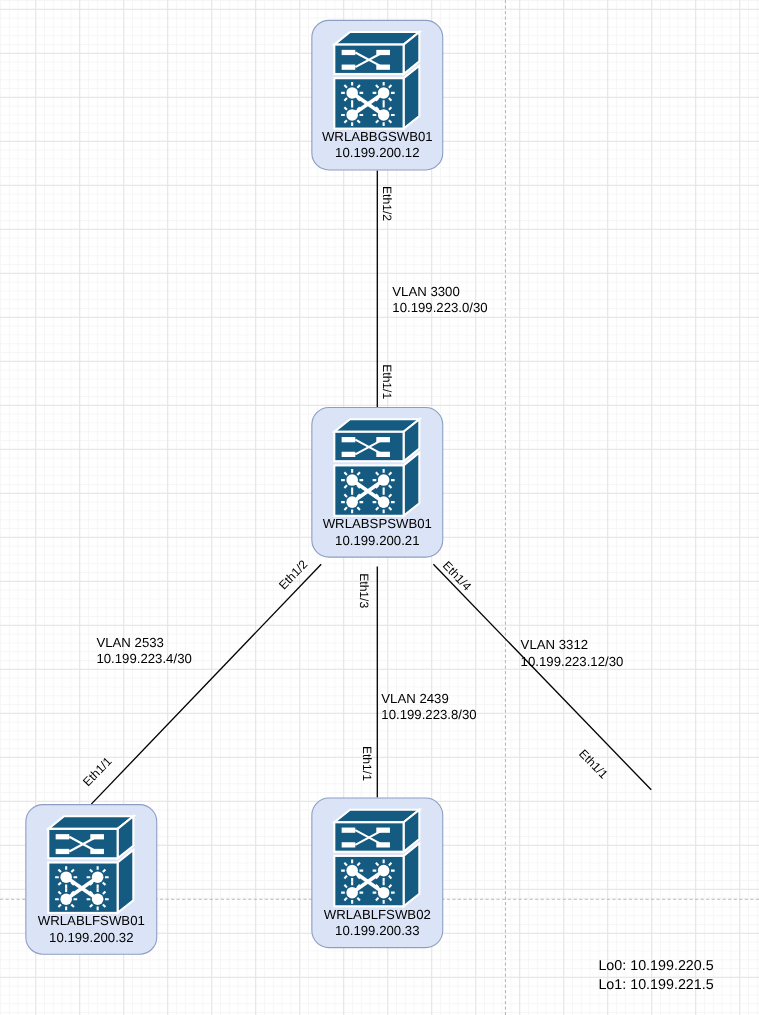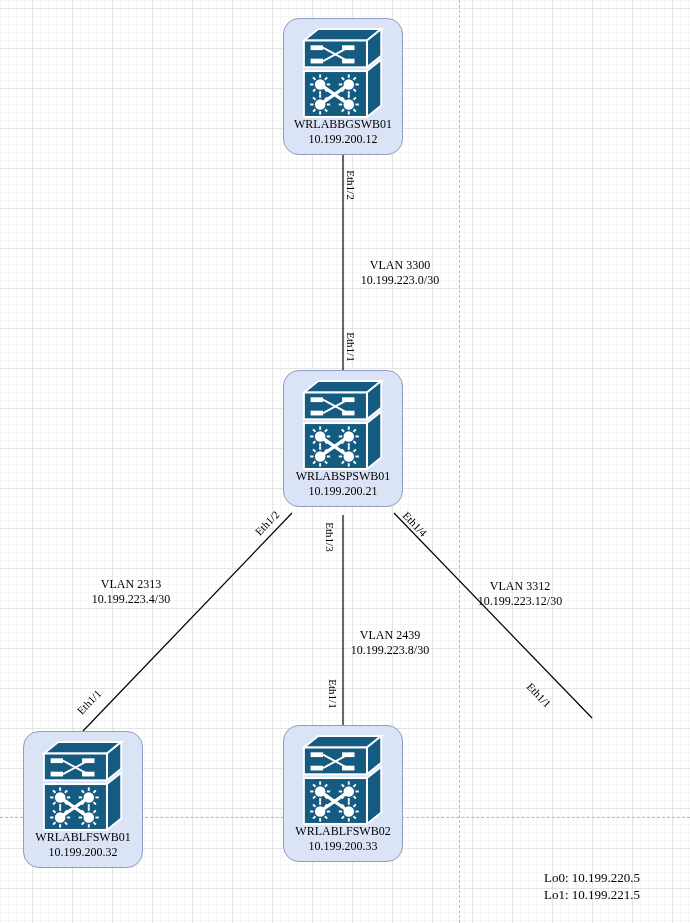--- a/index.html
+++ b/index.html
@@ -1,18 +1,18 @@
 <!DOCTYPE html>
 <html><head>
 <meta charset="utf-8">
 <style>
   html,body{margin:0;padding:0;background:#ffffff;}
   .canvas{
     position:relative;width:690px;height:923px;overflow:hidden;
-    font-family:Liberation Serif, serif;color:#000;
+    font-family:Liberation Sans, sans-serif;color:#000;
     background-color:#ffffff;
     background-image:
       linear-gradient(90deg,#e4e4e4 1px,transparent 1px),
       linear-gradient(#e4e4e4 1px,transparent 1px),
       linear-gradient(90deg,#f6f6f6 1px,transparent 1px),
       linear-gradient(#f6f6f6 1px,transparent 1px);
     background-size:40px 40px,40px 40px,8px 8px,8px 8px;
     background-position:32px 0,0 8px,0 0,0 0;
   }
   .guide-v{position:absolute;top:0;height:923px;width:0;border-left:1px dashed #b9b9b9;z-index:1;}
@@ -23,21 +23,21 @@
     position:absolute;width:120px;height:137px;z-index:3;
     background:#dbe4f6;border:1px solid #8e9ec2;border-radius:16px;box-sizing:border-box;
   }
   .sw{position:absolute;left:18px;top:8px;width:84px;height:92px;}
   .ntext{position:absolute;left:0;top:98px;width:100%;text-align:center;font-size:12px;line-height:15px;}
   .lo{position:absolute;z-index:3;font-size:13px;line-height:17px;white-space:nowrap;}
   .elabel{position:absolute;z-index:4;font-size:11px;white-space:nowrap;}
   .rot90{transform:translate(-50%,-50%) rotate(90deg);}
   .rotL{transform:translate(-50%,-50%) rotate(-46deg);}
   .rotR{transform:translate(-50%,-50%) rotate(46deg);}
-  .vlabel{position:absolute;z-index:4;transform:translate(-50%,-50%);text-align:center;font-size:12px;line-height:15px;white-space:nowrap;}
+  .vlabel{position:absolute;z-index:4;transform:translate(-50%,-50%);font-size:12px;line-height:15px;white-space:nowrap;}
   .hidden-defs{position:absolute;width:0;height:0;}
 </style>
 </head>
 <body>
 
 <div class="canvas">
 
   <svg class="hidden-defs" aria-hidden="true">
     <defs>
       <g id="sun" stroke="#fff" stroke-width="2">
@@ -144,21 +144,21 @@
   <div class="elabel rot90" style="left:330px;top:537px">Eth1/3</div>
   <div class="elabel rot90" style="left:333px;top:694px">Eth1/1</div>
   <div class="elabel rotR" style="left:415px;top:524px">Eth1/4</div>
   <div class="elabel rotR" style="left:539px;top:695px">Eth1/1</div>
 
   <div class="vlabel" style="left:400px;top:273px">
     <div>VLAN 3300</div>
     <div>10.199.223.0/30</div>
   </div>
   <div class="vlabel" style="left:131px;top:592px">
-    <div>VLAN 2313</div>
+    <div>VLAN 2533</div>
     <div>10.199.223.4/30</div>
   </div>
   <div class="vlabel" style="left:390px;top:643px">
     <div>VLAN 2439</div>
     <div>10.199.223.8/30</div>
   </div>
   <div class="vlabel" style="left:520px;top:594px">
     <div>VLAN 3312</div>
     <div>10.199.223.12/30</div>
   </div>

